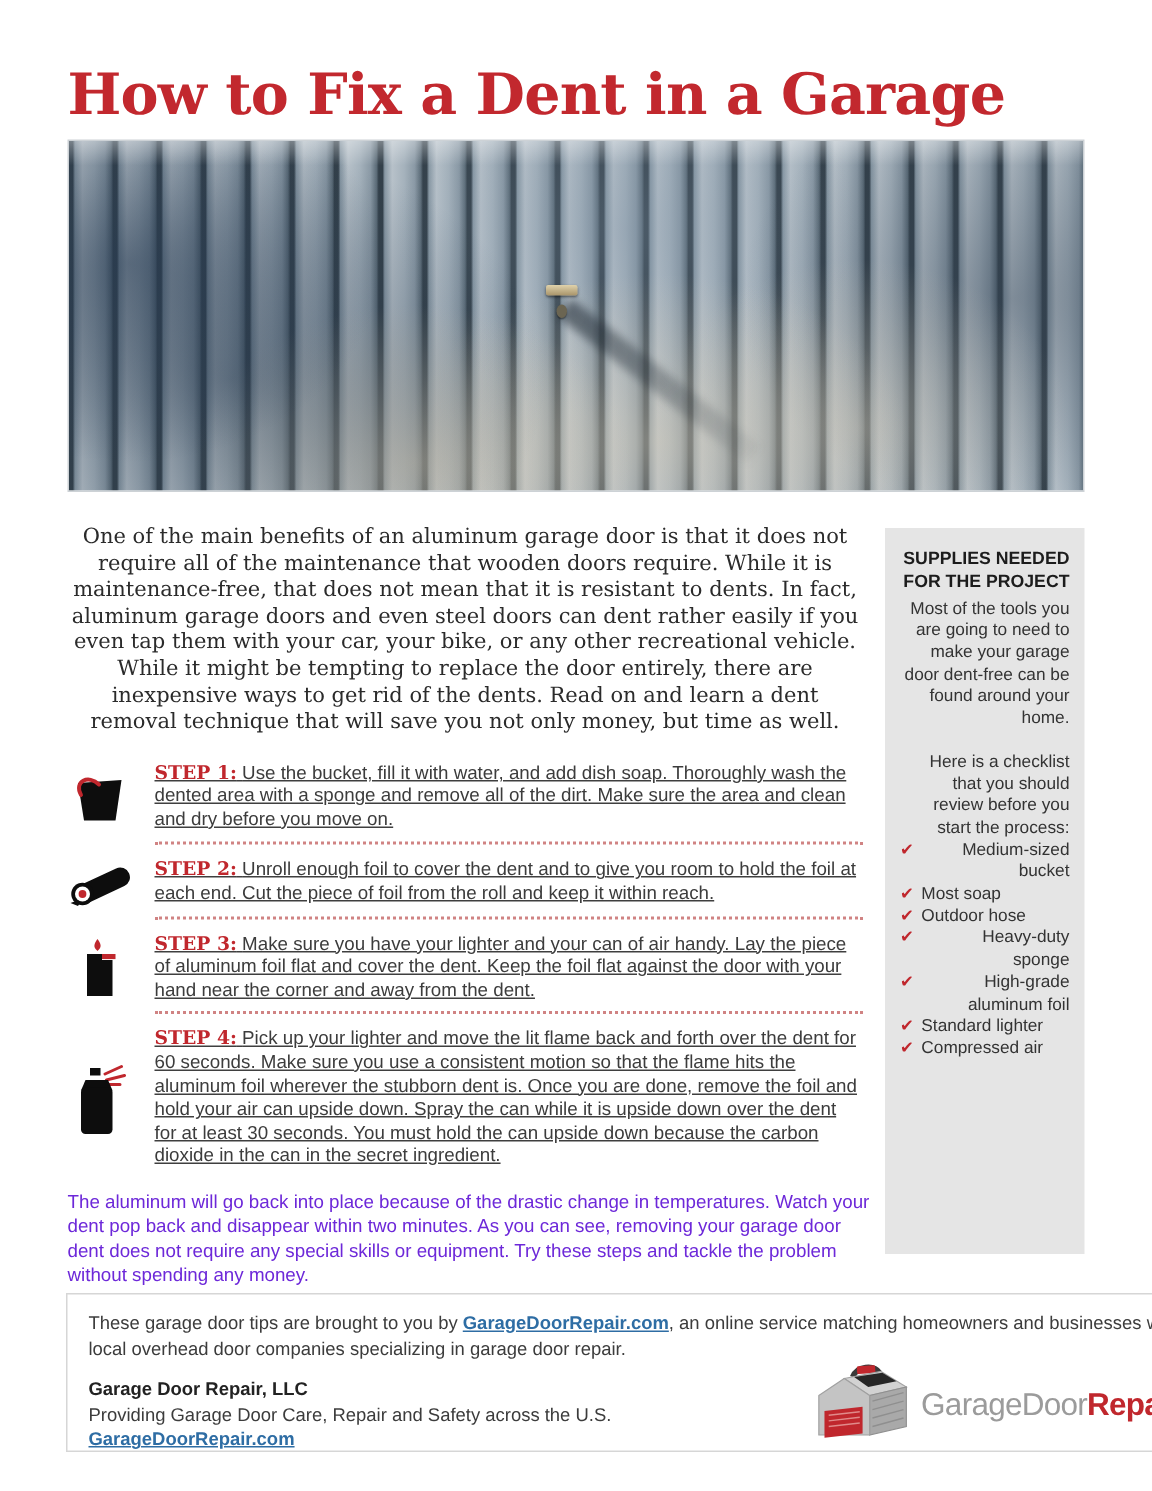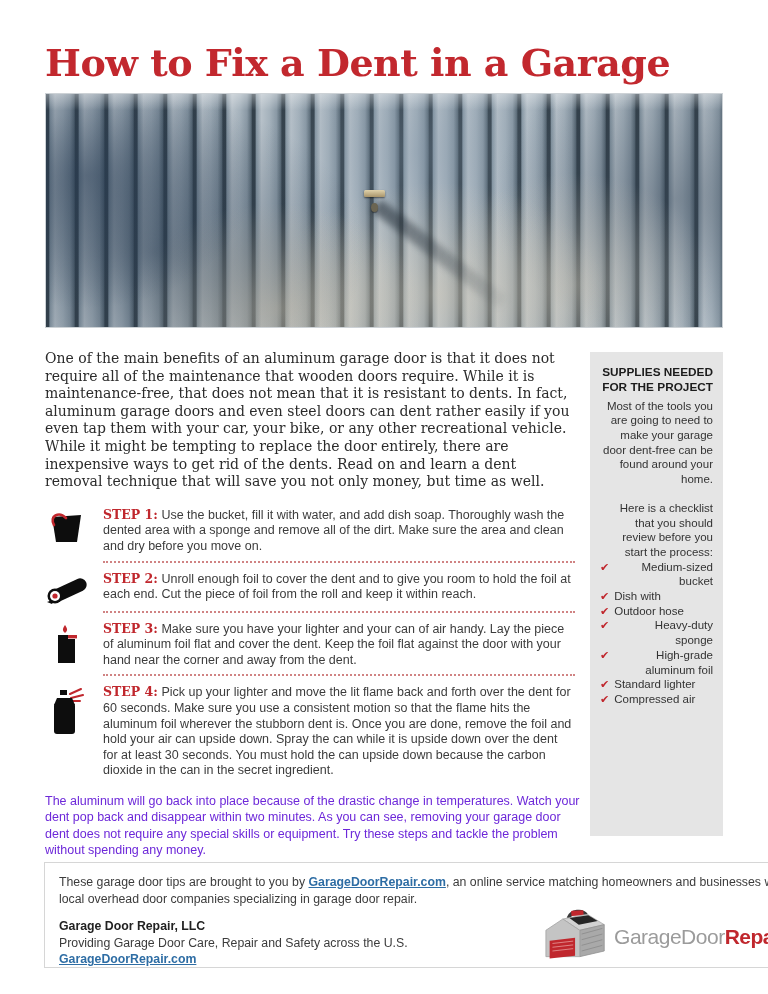--- a/index.html
+++ b/index.html
@@ -30,23 +30,23 @@
         background:linear-gradient(90deg,rgba(25,35,45,0.55),rgba(25,35,45,0.05));
         transform-origin:0 0;transform:rotate(38deg);filter:blur(3px);}
   .hero-handle{position:absolute;left:47%;top:41%;width:21px;height:7px;border-radius:1.5px;
         background:linear-gradient(#e0d2ab,#a8946a);box-shadow:0 1px 2px rgba(0,0,0,0.55);}
   .hero-keyhole{position:absolute;left:calc(47% + 7px);top:calc(41% + 13px);width:7px;height:9px;
         border-radius:50%;background:#6b6552;box-shadow:0 1px 1px rgba(0,0,0,0.4);}
 
   
   .main-col{position:absolute;left:45px;top:350px;width:530px;}
   .intro{margin:0 0 16px 0;font-family:"DejaVu Serif",serif;font-size:14px;
-         line-height:17.6px;color:#2b2b2b;}
+         line-height:17.6px;color:#2b2b2b;text-align:center;}
   .steps-heading{margin:0 0 8px 0;font-size:13.5px;font-weight:700;color:#141414;}
-  .step{display:flex;gap:16px;align-items:flex-start;}
+  .step{display:flex;gap:16px;align-items:center;text-decoration:underline;}
   .step-icon{flex:none;width:42px;display:flex;justify-content:center;padding-top:2px;}
   .step-text{font-size:12.5px;line-height:15.6px;color:#3c3c3c;}
   .step-label{font-family:"DejaVu Serif",serif;font-weight:700;color:#c0272d;}
   .step-sep{border:0;border-top:2px dotted #d08383;margin:6px 0 8px 58px;}
   .closing{margin:14px 0 0 0;font-size:12.5px;line-height:16.4px;color:#6d28d9;width:540px;}
 
   
   .sidebar{position:absolute;left:590px;top:352px;width:133px;min-height:484px;
            box-sizing:border-box;background:#e5e5e5;padding:13px 10px 12px 10px;
            font-size:11.5px;line-height:14.7px;color:#333;text-align:right;}
@@ -146,21 +146,21 @@
     <h3>SUPPLIES NEEDED FOR THE PROJECT</h3>
     <p>Most of the tools you are going to need to make your garage door dent-free can be found around your home.</p>
     <p class="tight">Here is a checklist that you should review before you start the process:</p>
     <ul class="checklist">
       <li>
           <span class="check">✔</span>
           <span>Medium-sized bucket</span>
         </li>
       <li>
           <span class="check">✔</span>
-          <span>Dish with</span>
+          <span>Most soap</span>
         </li>
       <li>
           <span class="check">✔</span>
           <span>Outdoor hose</span>
         </li>
       <li>
           <span class="check">✔</span>
           <span>Heavy-duty sponge</span>
         </li>
       <li>

